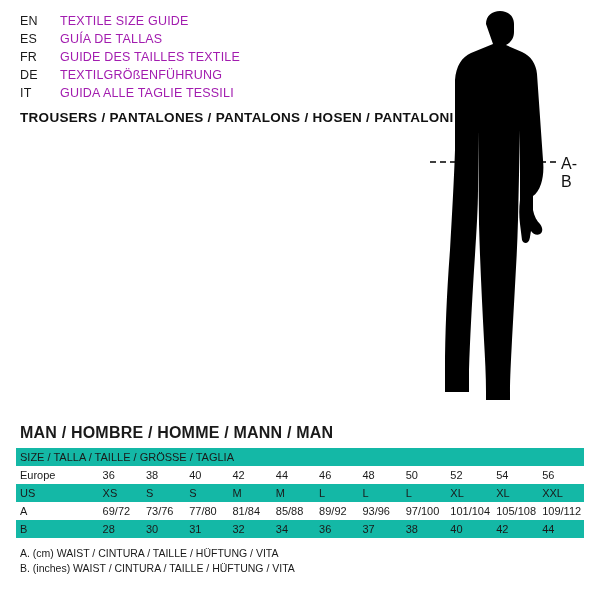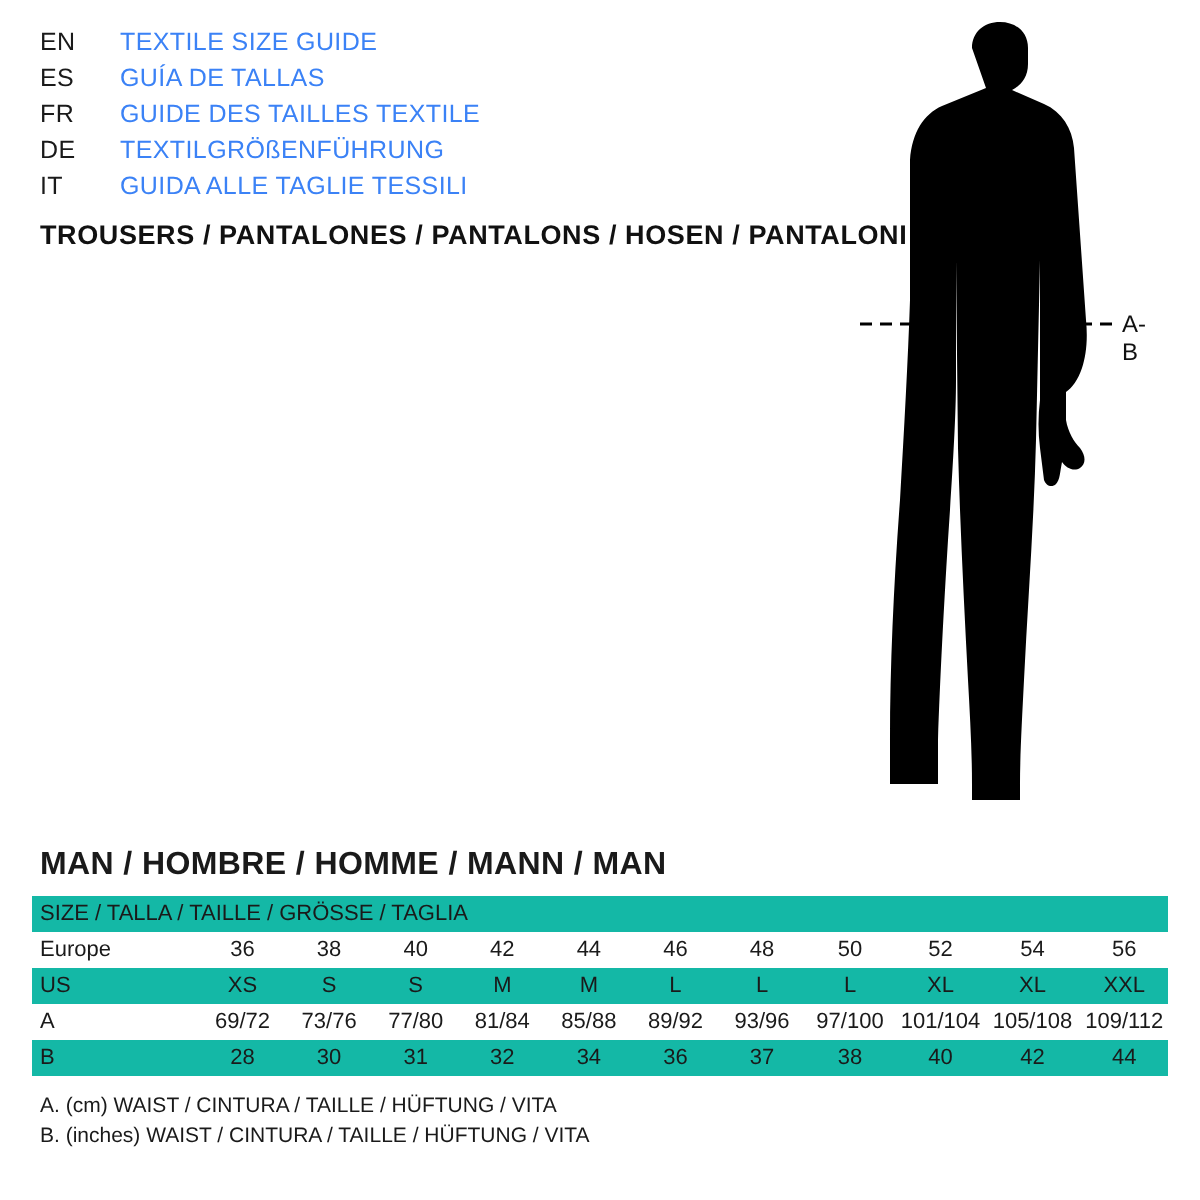--- a/index.html
+++ b/index.html
@@ -35,21 +35,21 @@
     height: 18px;
     font-size: 12.5px;
     letter-spacing: 0.2px;
   }
   .lang-code {
     width: 40px;
     flex: 0 0 40px;
     color: #1a1a1a;
   }
   .lang-text {
-    color: #3b82f6;
+    color: #a21caf;
   }
 
   .section-title {
     position: absolute;
     left: 20px;
     top: 110px;
     font-size: 13.5px;
     font-weight: bold;
     letter-spacing: 0.3px;
     color: #111;
@@ -62,21 +62,21 @@
     top: 10px;
     width: 200px;
     height: 400px;
   }
   .figure-svg { display: block; }
 
   .ab-label {
     position: absolute;
     left: 561px;
     top: 155px;
-    font-size: 12px;
+    font-size: 16px;
     color: #111;
   }
 
   
   .man-title {
     position: absolute;
     left: 20px;
     top: 424px;
     font-size: 16px;
     font-weight: bold;
@@ -100,21 +100,21 @@
     background: #14b8a6;
   }
   table.size-table tr.plain {
     background: #ffffff;
   }
   td.rowlabel {
     width: 88px;
   }
   td.cell {
     width: 40px;
-    text-align: center;
+    text-align: left;
   }
 
   .footnotes {
     position: absolute;
     left: 20px;
     top: 546px;
     font-size: 10.5px;
     line-height: 15px;
     font-weight: normal;
     color: #1a1a1a;

